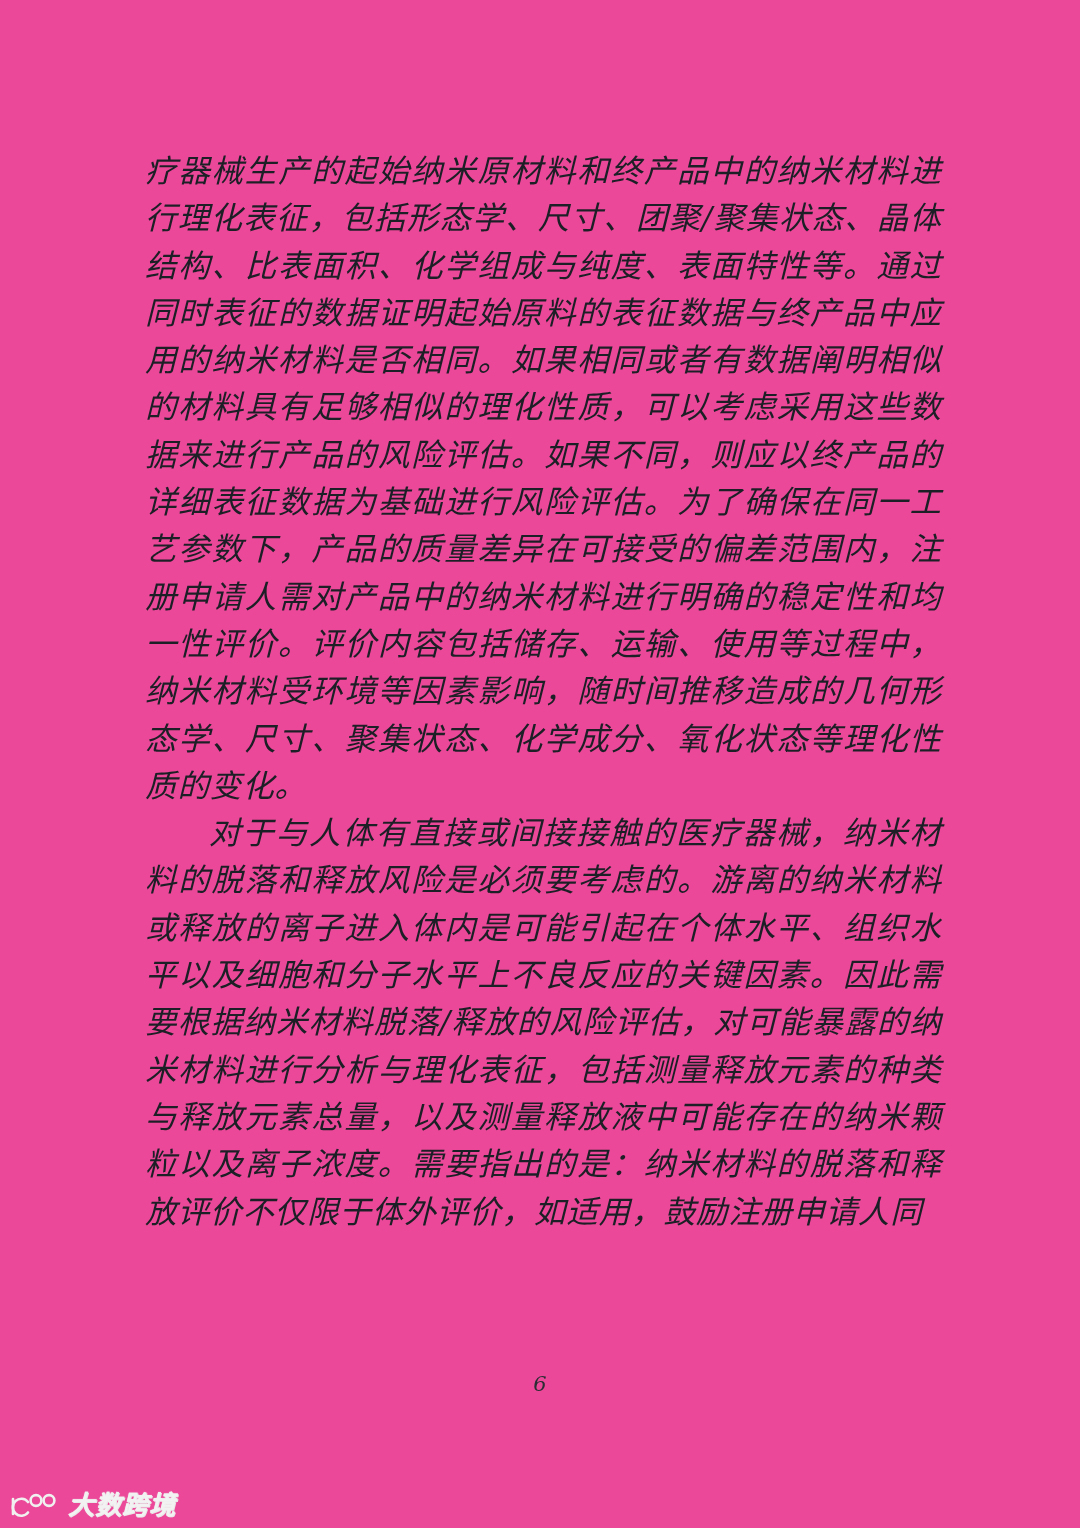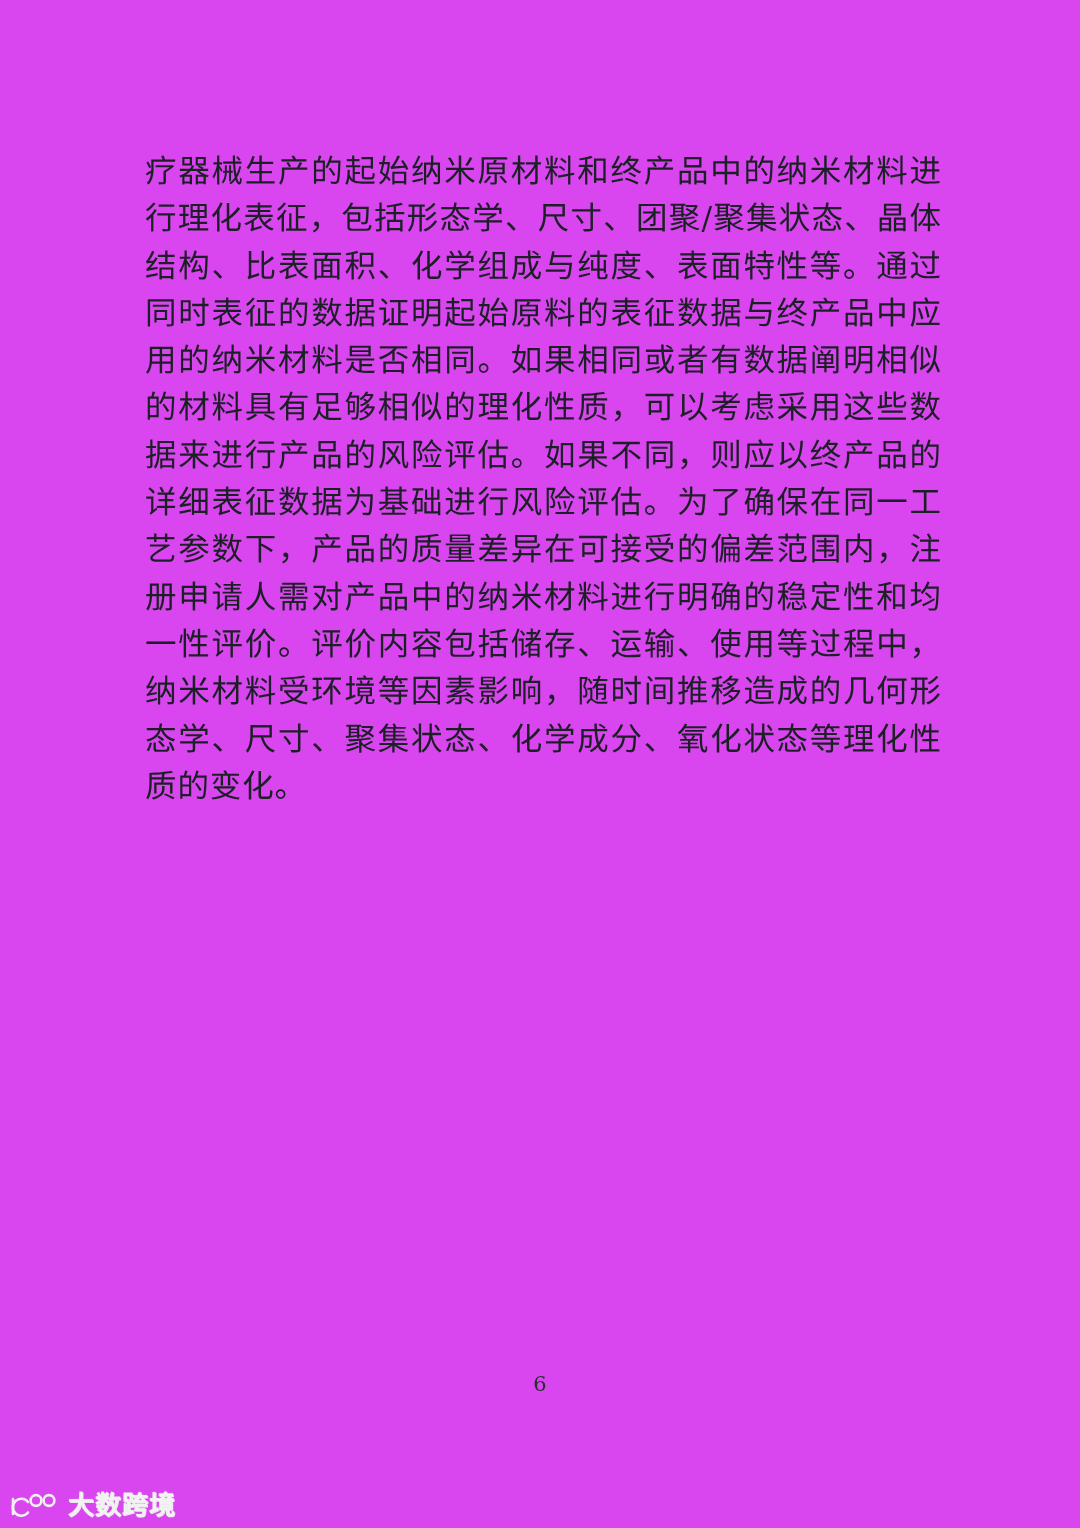--- a/index.html
+++ b/index.html
@@ -7,23 +7,24 @@
     padding: 0;
     background: #ffffff;
   }
   body {
     font-family: "DejaVu Serif", "Liberation Serif", serif;
   }
   .page {
     position: relative;
     width: 1080px;
     height: 1528px;
-    background: #d946ef;
+    background: #ec4899;
     overflow: hidden;
     box-sizing: border-box;
+    font-style: italic;
   }
   .text-block {
     position: absolute;
     left: 145px;
     top: 148px;
     width: 797px;
   }
   .para {
     margin: 0;
     font-size: 31.5px;
@@ -81,20 +82,21 @@
     white-space: nowrap;
   }
 </style>
 </head>
 <body>
 
 <div class="page">
 
   <div class="text-block">
     <p class="para">疗器械生产的起始纳米原材料和终产品中的纳米材料进行理化表征，包括形态学、尺寸、团聚/聚集状态、晶体结构、比表面积、化学组成与纯度、表面特性等。通过同时表征的数据证明起始原料的表征数据与终产品中应用的纳米材料是否相同。如果相同或者有数据阐明相似的材料具有足够相似的理化性质，可以考虑采用这些数据来进行产品的风险评估。如果不同，则应以终产品的详细表征数据为基础进行风险评估。为了确保在同一工艺参数下，产品的质量差异在可接受的偏差范围内，注册申请人需对产品中的纳米材料进行明确的稳定性和均一性评价。评价内容包括储存、运输、使用等过程中，纳米材料受环境等因素影响，随时间推移造成的几何形态学、尺寸、聚集状态、化学成分、氧化状态等理化性质的变化。</p>
+    <p class="para indent">对于与人体有直接或间接接触的医疗器械，纳米材料的脱落和释放风险是必须要考虑的。游离的纳米材料或释放的离子进入体内是可能引起在个体水平、组织水平以及细胞和分子水平上不良反应的关键因素。因此需要根据纳米材料脱落/释放的风险评估，对可能暴露的纳米材料进行分析与理化表征，包括测量释放元素的种类与释放元素总量，以及测量释放液中可能存在的纳米颗粒以及离子浓度。需要指出的是：纳米材料的脱落和释放评价不仅限于体外评价，如适用，鼓励注册申请人同</p>
   </div>
 
   <div class="page-number">6</div>
 
   <div class="watermark">
     <span class="watermark-mark">
       <svg viewBox="0 0 52 28" width="52" height="28" aria-hidden="true">
         <g fill="none" stroke="#f0f0f0" stroke-width="2.6" stroke-linecap="round">
           <line x1="4" y1="8" x2="4" y2="23"></line>
           <path d="M19 11 A 8.5 8.5 0 1 0 19 21.5"></path>

